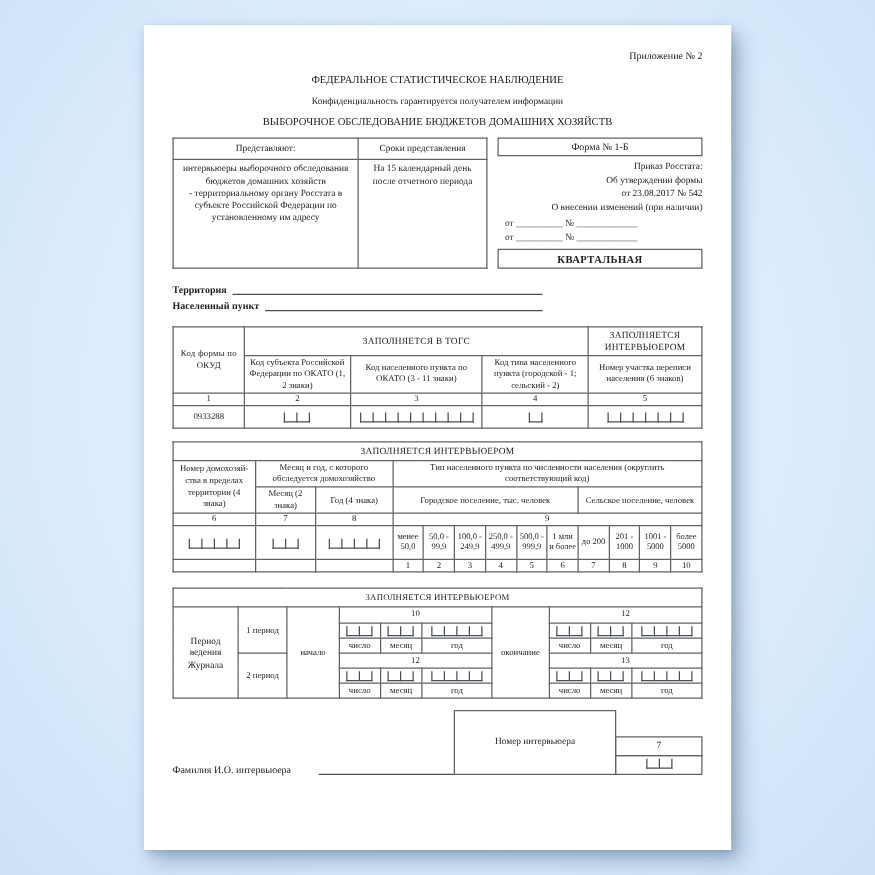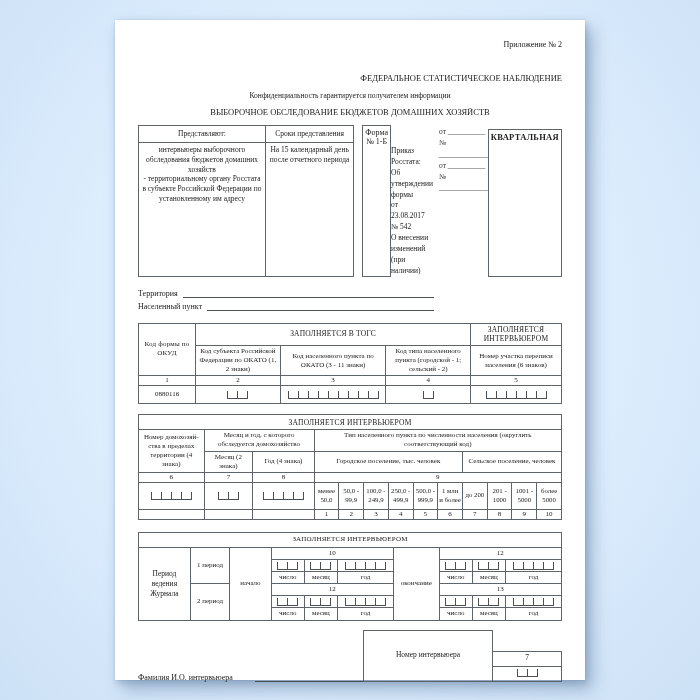--- a/index.html
+++ b/index.html
@@ -9,41 +9,41 @@
     font-family:"Liberation Serif","DejaVu Serif",serif;
     color:#222;
   }
   .page{
     position:absolute;left:115px;top:20px;width:470px;height:660px;
     background:#ffffff;box-sizing:border-box;padding:20px 23px 16px 23px;
     box-shadow:0 0 1px rgba(60,80,100,.25), 7px 9px 16px rgba(90,120,155,.48), 2px 3px 6px rgba(90,120,155,.30);
   }
   .annex{font-size:8px;text-align:right;}
   .center{text-align:center;}
-  .fed{font-size:8.5px;margin-top:24px;text-align:right;}
+  .fed{font-size:8.5px;margin-top:9px;}
   .conf{font-size:7.5px;margin-top:8px;}
   .survey{font-size:8.5px;margin-top:7px;}
   .title{font-size:15px;font-weight:bold;margin-top:8px;letter-spacing:.4px;}
   
   .top-section{display:flex;gap:8px;margin-top:8px;align-items:stretch;}
   .t{border-collapse:collapse;width:100%;table-layout:fixed;}
   .t td{border:1px solid #5f646a;text-align:center;vertical-align:middle;padding:1px 2px;font-size:7px;line-height:1.3;}
   .t0{width:252px;font-size:7.5px;}
   .t0 td{font-size:7.5px;padding:2px 3px;vertical-align:top;}
   .t0 .hdr td{height:12px;vertical-align:middle;}
   .who2{margin-top:0;}
-  .forminfo{flex:1;display:flex;font-size:7.5px;}
+  .forminfo{flex:1;display:flex;flex-direction:column;font-size:7.5px;}
   .box{border:1px solid #5f646a;text-align:center;padding:2px 2px;}
   .formno{font-size:8px;}
-  .order{text-align:left;margin-top:21px;line-height:1.45;}
+  .order{text-align:right;margin-top:3px;line-height:1.45;}
   .blanks{margin-top:1px;line-height:1.5;padding-left:6px;text-align:left;color:#333;}
   .quarterly{font-weight:bold;font-size:8.5px;margin-top:4px;letter-spacing:.3px;}
   
   .loc{margin-top:11px;width:296px;font-size:8px;}
-  .loc-row{display:flex;align-items:flex-end;margin-top:3px;}
+  .loc-row{display:flex;align-items:flex-end;margin-top:3px;font-weight:bold;}
   .loc-row .lbl{white-space:nowrap;margin-right:5px;}
   .fill{flex:1;border-bottom:1px solid #4a4f54;height:9px;}
   
   .tb{display:inline-flex;vertical-align:bottom;}
   .tb i{display:block;width:9px;height:7px;border-left:1px solid #4a4f54;border-bottom:1px solid #4a4f54;}
   .tb i:last-child{border-right:1px solid #4a4f54;}
   
   .t1{margin-top:12px;}
   .caps td, td.caps{font-size:7.5px;letter-spacing:.2px;height:12px;}
   .nums td{height:9px;font-size:7px;padding:0 2px;}
@@ -143,21 +143,21 @@
       <td>Номер участка переписи населения (6 знаков)</td>
     </tr>
     <tr class="nums">
       <td>1</td>
       <td>2</td>
       <td>3</td>
       <td>4</td>
       <td>5</td>
     </tr>
     <tr class="data">
-      <td>0880116</td>
+      <td>0933288</td>
       <td><span class="tb">
               <i></i>
               <i></i>
             </span></td>
       <td><span class="tb">
               <i></i>
               <i></i>
               <i></i>
               <i></i>
               <i></i>

